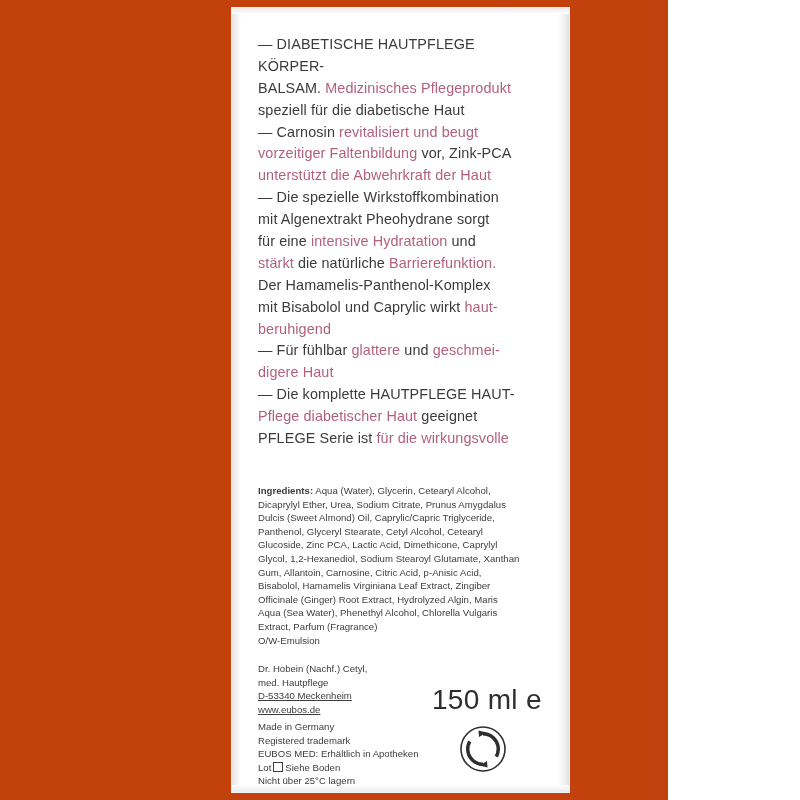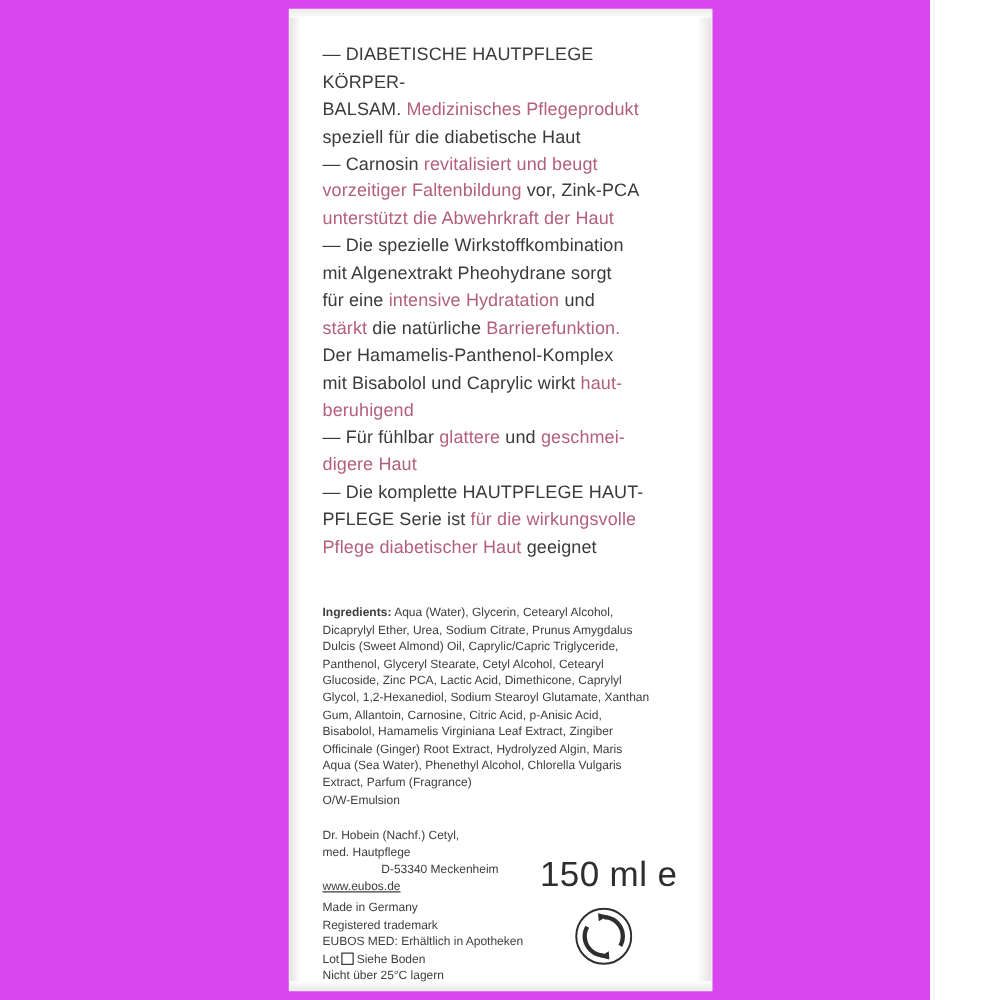--- a/index.html
+++ b/index.html
@@ -8,23 +8,23 @@
     background: #ffffff;
   }
   body {
     width: 800px;
     height: 800px;
     font-family: "Liberation Sans", sans-serif;
     overflow: hidden;
   }
   #scene {
     position: relative;
-    width: 744px;
+    width: 668px;
     height: 800px;
-    background: #d946ef;
+    background: #c2410c;
   }
   
   #box {
     position: absolute;
     left: 232px;
     top: 8px;
     width: 337px;
     height: 784px;
     background: #ffffff;
     box-shadow: 0 0 0 1px #f0eeee;
@@ -104,21 +104,21 @@
     top: 654px;
     width: 230px;
     font-size: 9.6px;
     line-height: 1.42;
     color: #3e3c3c;
   }
   #address .url {
     text-decoration: underline;
   }
   #address .underlined {
-    margin-left: 47px;
+    text-decoration: underline;
   }
 
   
   #legal {
     position: absolute;
     left: 26px;
     top: 712px;
     width: 230px;
     font-size: 9.6px;
     line-height: 1.42;
@@ -179,22 +179,22 @@
         <p><span>— Die spezielle Wirkstoffkombination</span></p>
         <p><span>mit Algenextrakt Pheohydrane sorgt</span></p>
         <p><span>für eine </span><span class="hl">intensive Hydratation</span><span> und</span></p>
         <p><span class="hl">stärkt</span><span> die natürliche </span><span class="hl">Barrierefunktion.</span></p>
         <p><span>Der Hamamelis-Panthenol-Komplex</span></p>
         <p><span>mit Bisabolol und Caprylic wirkt </span><span class="hl">haut-</span></p>
         <p><span class="hl">beruhigend</span></p>
         <p><span>— Für fühlbar </span><span class="hl">glattere</span><span> und </span><span class="hl">geschmei-</span></p>
         <p><span class="hl">digere Haut</span></p>
         <p><span>— Die komplette HAUTPFLEGE HAUT-</span></p>
+        <p><span class="hl">Pflege diabetischer Haut</span><span> geeignet</span></p>
         <p><span>PFLEGE Serie ist </span><span class="hl">für die wirkungsvolle</span></p>
-        <p><span class="hl">Pflege diabetischer Haut</span><span> geeignet</span></p>
       </div>
 
     <div id="ingredients">
       <span class="label">Ingredients:</span><span> Aqua (Water), Glycerin, Cetearyl Alcohol, Dicaprylyl Ether, Urea, Sodium Citrate, Prunus Amygdalus Dulcis (Sweet Almond) Oil, Caprylic/Capric Triglyceride, Panthenol, Glyceryl Stearate, Cetyl Alcohol, Cetearyl Glucoside, Zinc PCA, Lactic Acid, Dimethicone, Caprylyl Glycol, 1,2-Hexanediol, Sodium Stearoyl Glutamate, Xanthan Gum, Allantoin, Carnosine, Citric Acid, p-Anisic Acid, Bisabolol, Hamamelis Virginiana Leaf Extract, Zingiber Officinale (Ginger) Root Extract, Hydrolyzed Algin, Maris Aqua (Sea Water), Phenethyl Alcohol, Chlorella Vulgaris Extract, Parfum (Fragrance)</span>
       <div>O/W-Emulsion</div>
     </div>
 
     <div id="address">
       <div>Dr. Hobein (Nachf.) Cetyl,</div>
       <div>med. Hautpflege</div>

